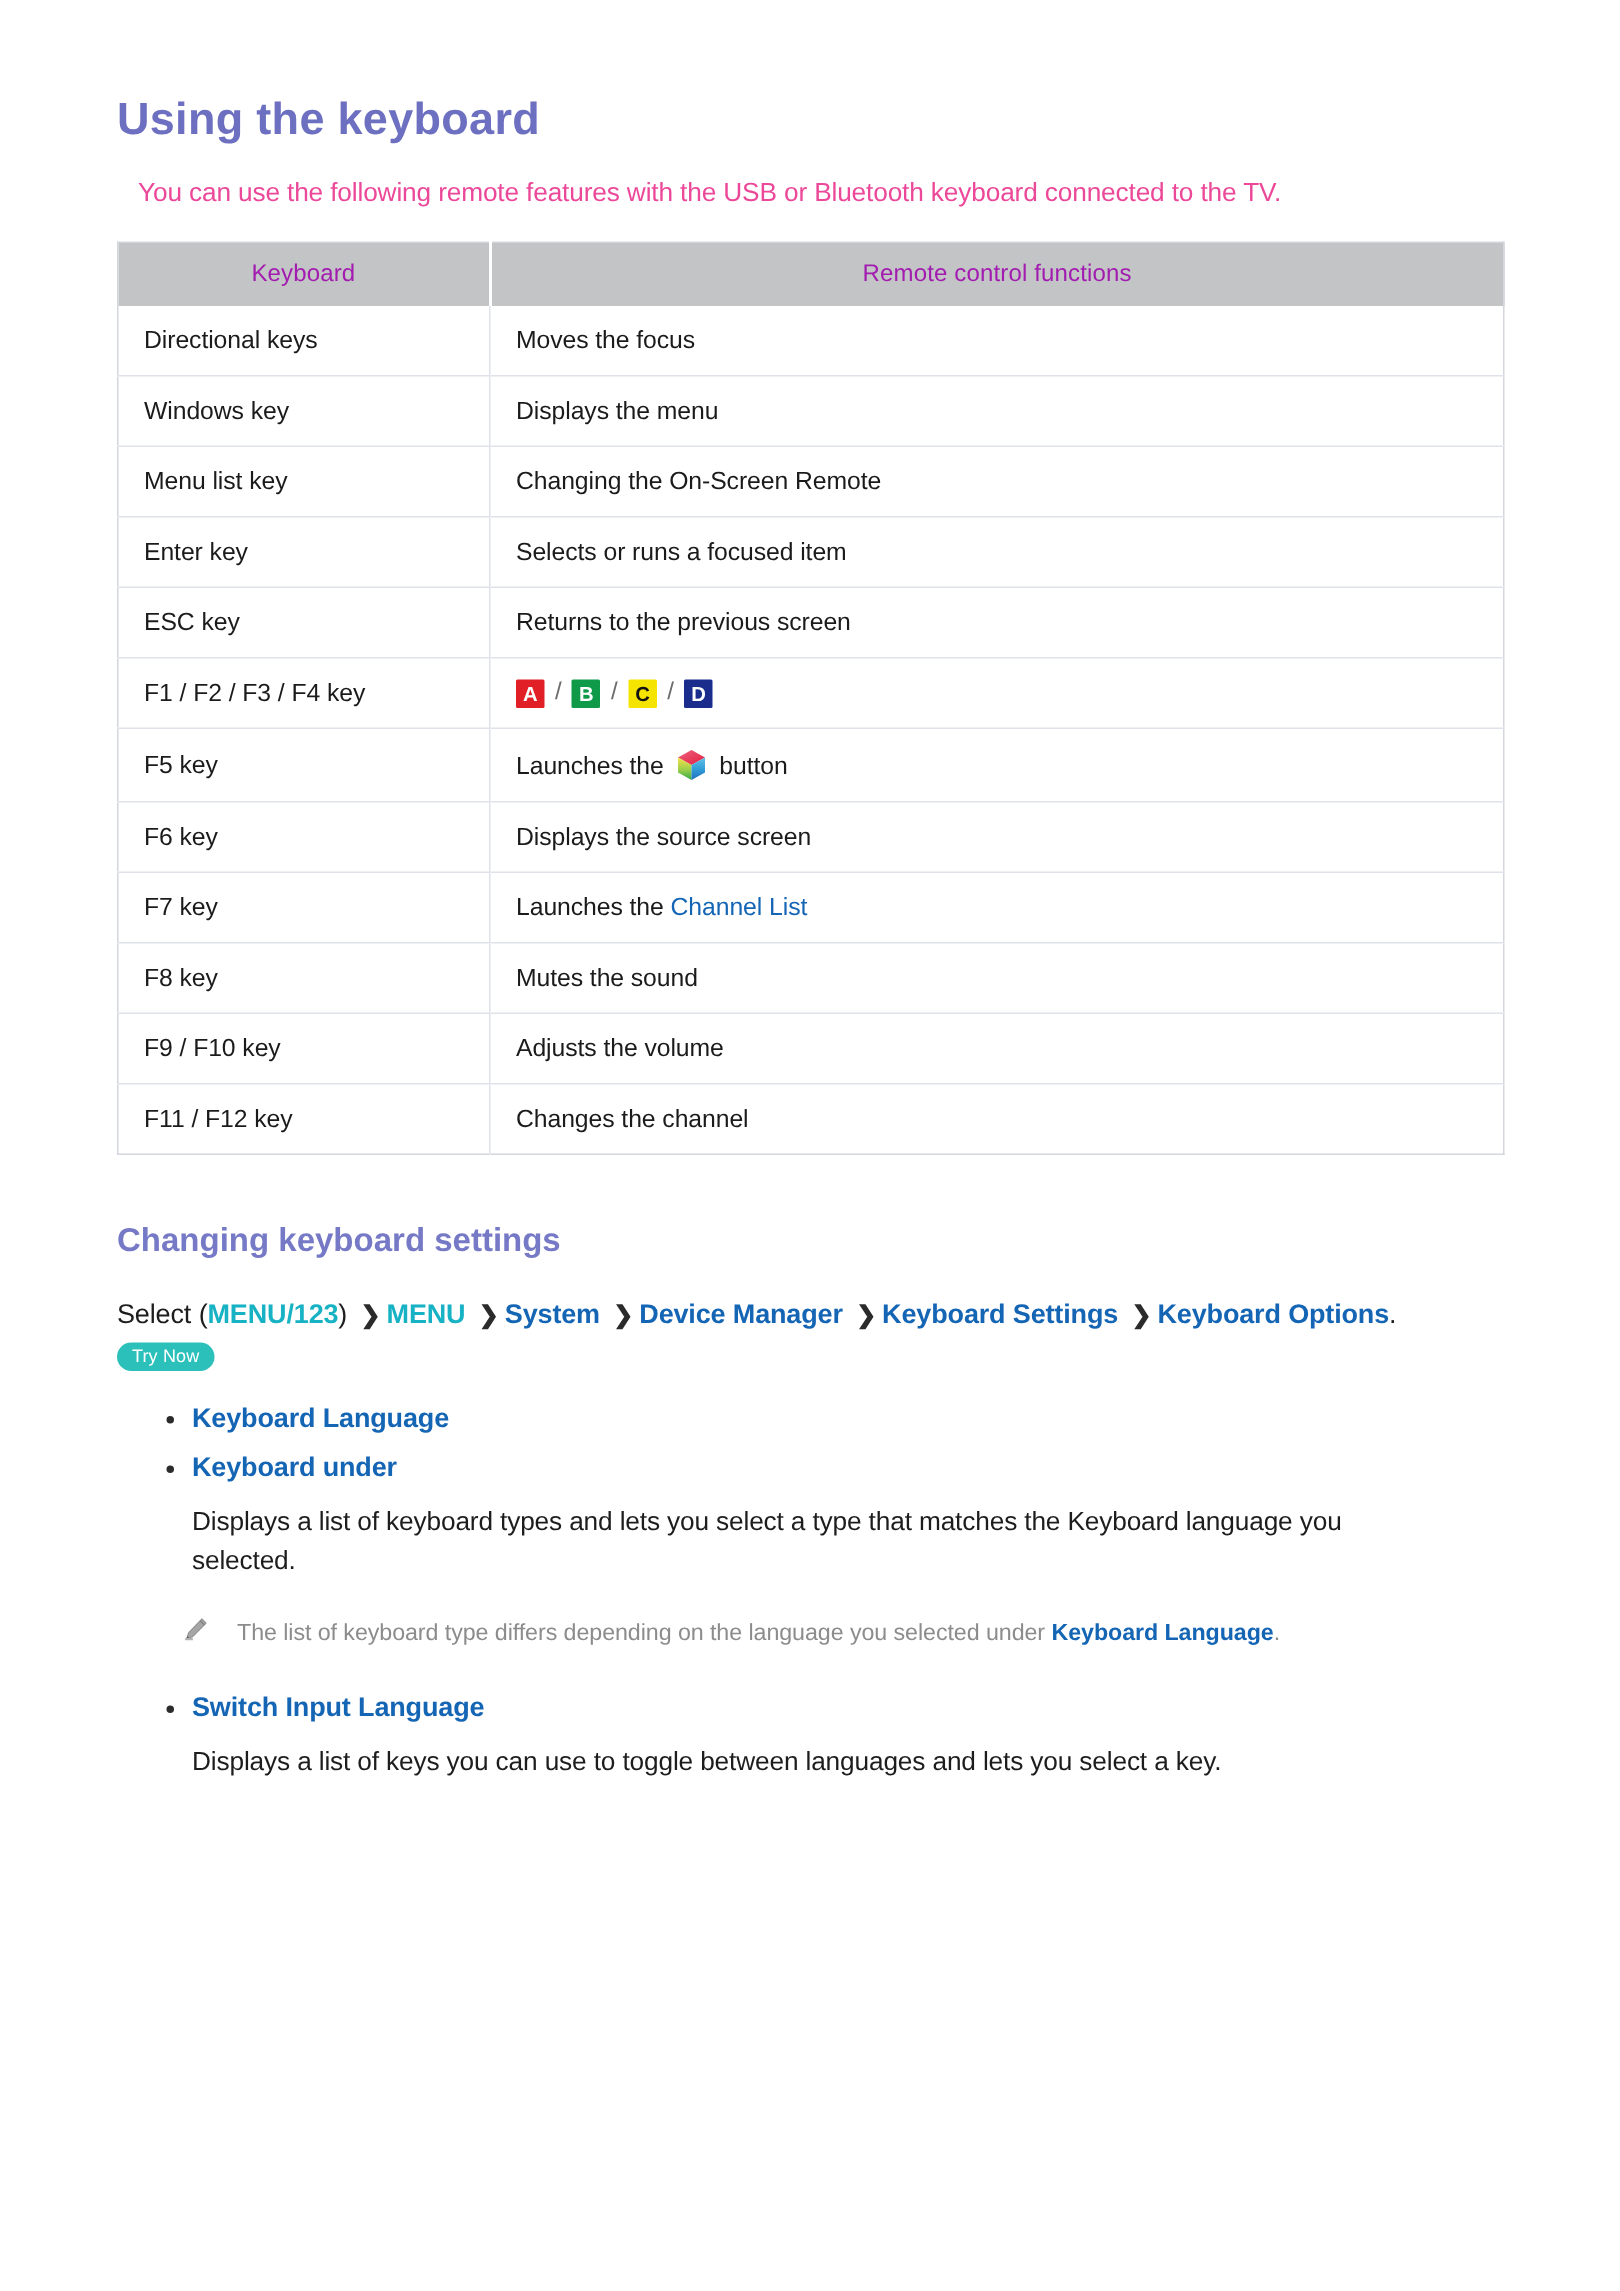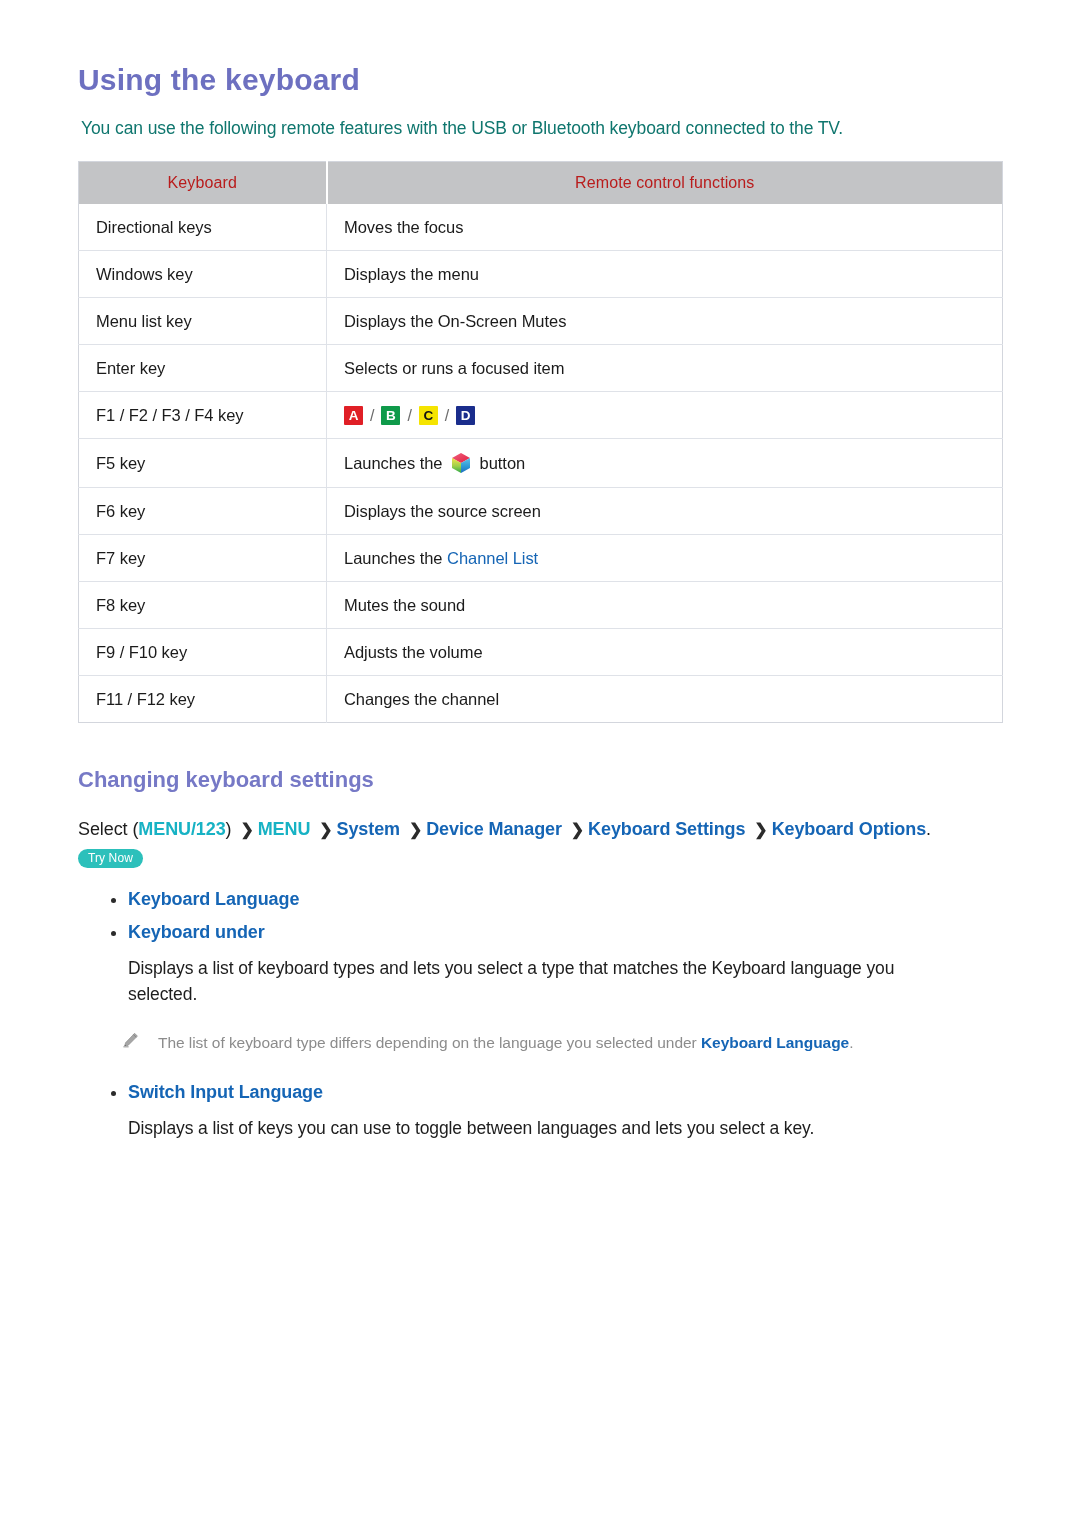--- a/index.html
+++ b/index.html
@@ -27,22 +27,22 @@
   .h1 {
     font-size: 30px;
     font-weight: bold;
     color: #6d70c0;
     letter-spacing: 0.2px;
     margin: 0 0 18px 0;
     line-height: 1.2;
   }
   .intro {
     font-size: 17.5px;
-    color: #0f766e;
-    margin: 0 0 20px 3px;
+    color: #ec4899;
+    margin: 0 0 20px 14px;
     line-height: 1.45;
     letter-spacing: -0.1px;
   }
   .h2 {
     font-size: 22px;
     font-weight: bold;
     color: #7679c6;
     margin: 0 0 22px 0;
     line-height: 1.2;
   }
@@ -52,21 +52,21 @@
     width: 924px;
     border-collapse: collapse;
     table-layout: fixed;
     margin: 0 0 44px 0;
     border: 1px solid #d3d6dd;
   }
   table.kbtable col.c1 { width: 248px; }
   table.kbtable col.c2 { width: 676px; }
   table.kbtable th {
     background: #c3c4c6;
-    color: #b91c1c;
+    color: #a21caf;
     font-size: 16px;
     font-weight: normal;
     text-align: center;
     padding: 12px 8px;
     border: none;
     letter-spacing: 0.1px;
   }
   table.kbtable th.th1 { border-right: 2px solid #ffffff; }
   table.kbtable td {
     border-top: 1px solid #dfe2e8;
@@ -239,25 +239,29 @@
       <tr>
         <td>Directional keys</td>
         <td>Moves the focus</td>
       </tr>
       <tr>
         <td>Windows key</td>
         <td>Displays the menu</td>
       </tr>
       <tr>
         <td>Menu list key</td>
-        <td>Displays the On-Screen Mutes</td>
+        <td>Changing the On-Screen Remote</td>
       </tr>
       <tr>
         <td>Enter key</td>
         <td>Selects or runs a focused item</td>
+      </tr>
+      <tr>
+        <td>ESC key</td>
+        <td>Returns to the previous screen</td>
       </tr>
       <tr>
         <td>F1 / F2 / F3 / F4 key</td>
         <td>
           <span class="chips">
             <span class="chip" id="chip-a" style="background: rgb(224, 31, 38); color: rgb(255, 255, 255);">A</span>
             <span class="chip-sep">/</span>
             <span class="chip" id="chip-b" style="background: rgb(15, 154, 74); color: rgb(255, 255, 255);">B</span>
             <span class="chip-sep">/</span>
             <span class="chip" id="chip-c" style="background: rgb(245, 228, 0); color: rgb(17, 17, 17);">C</span>

